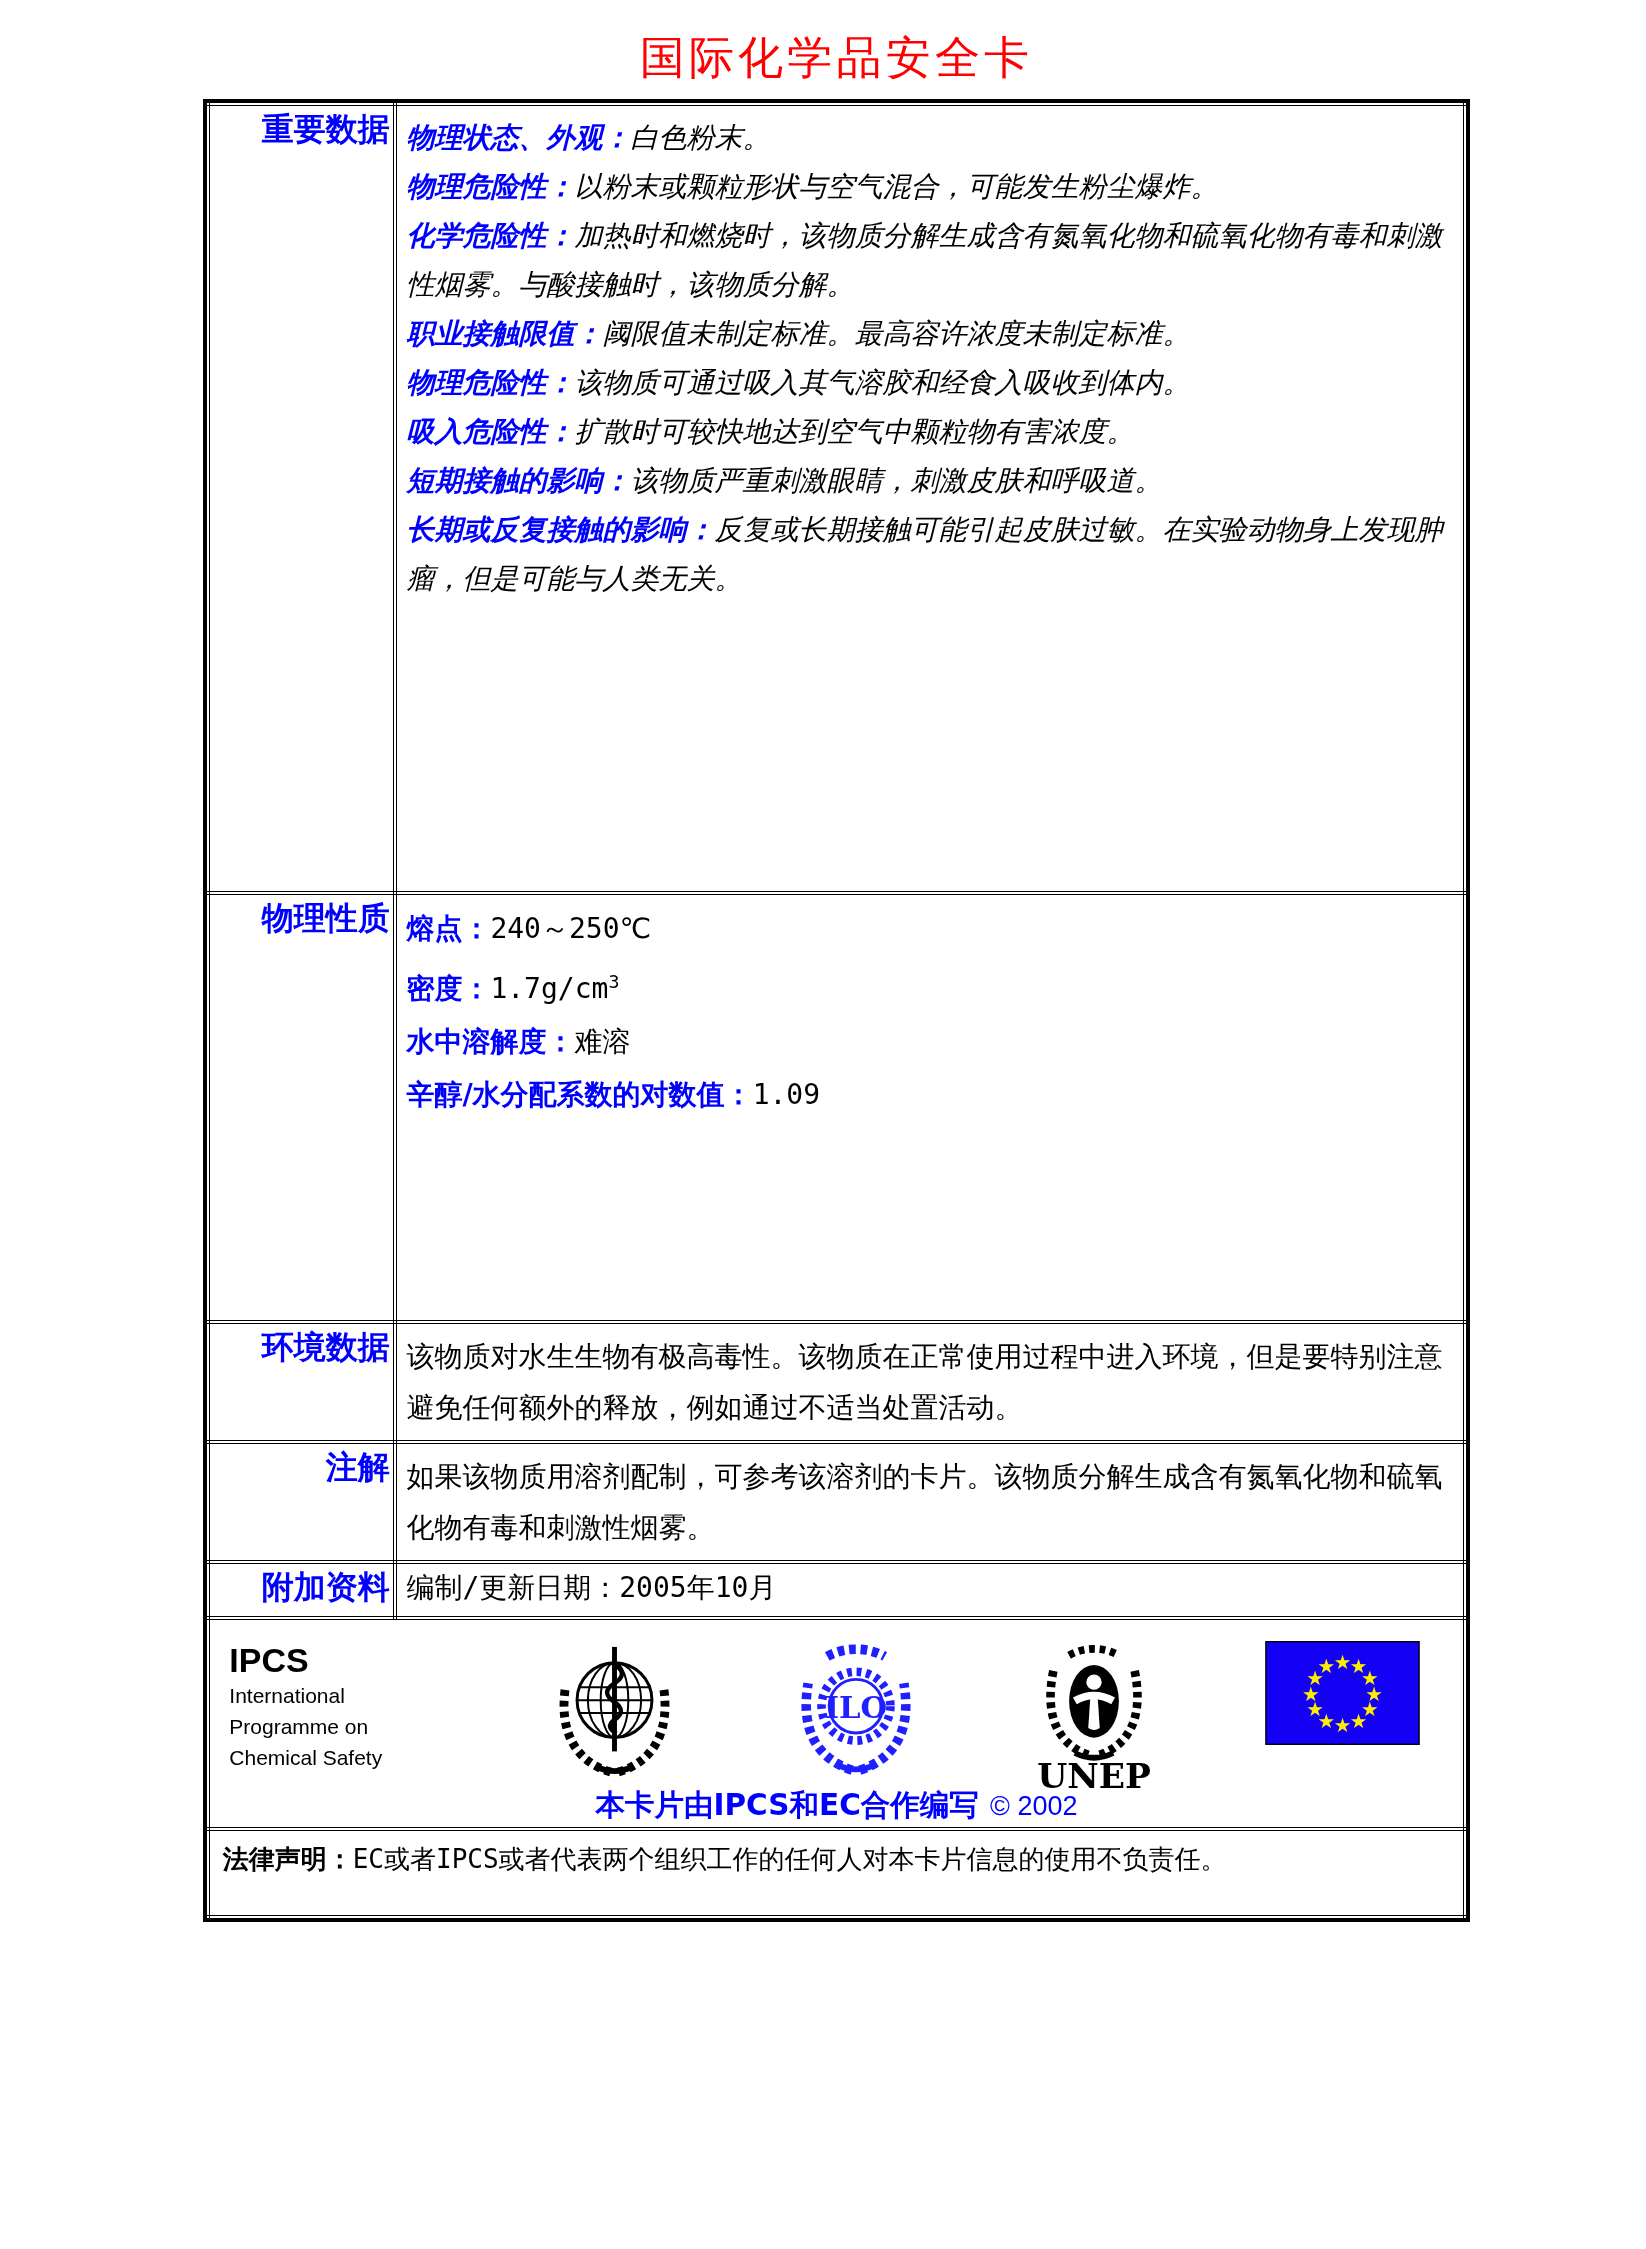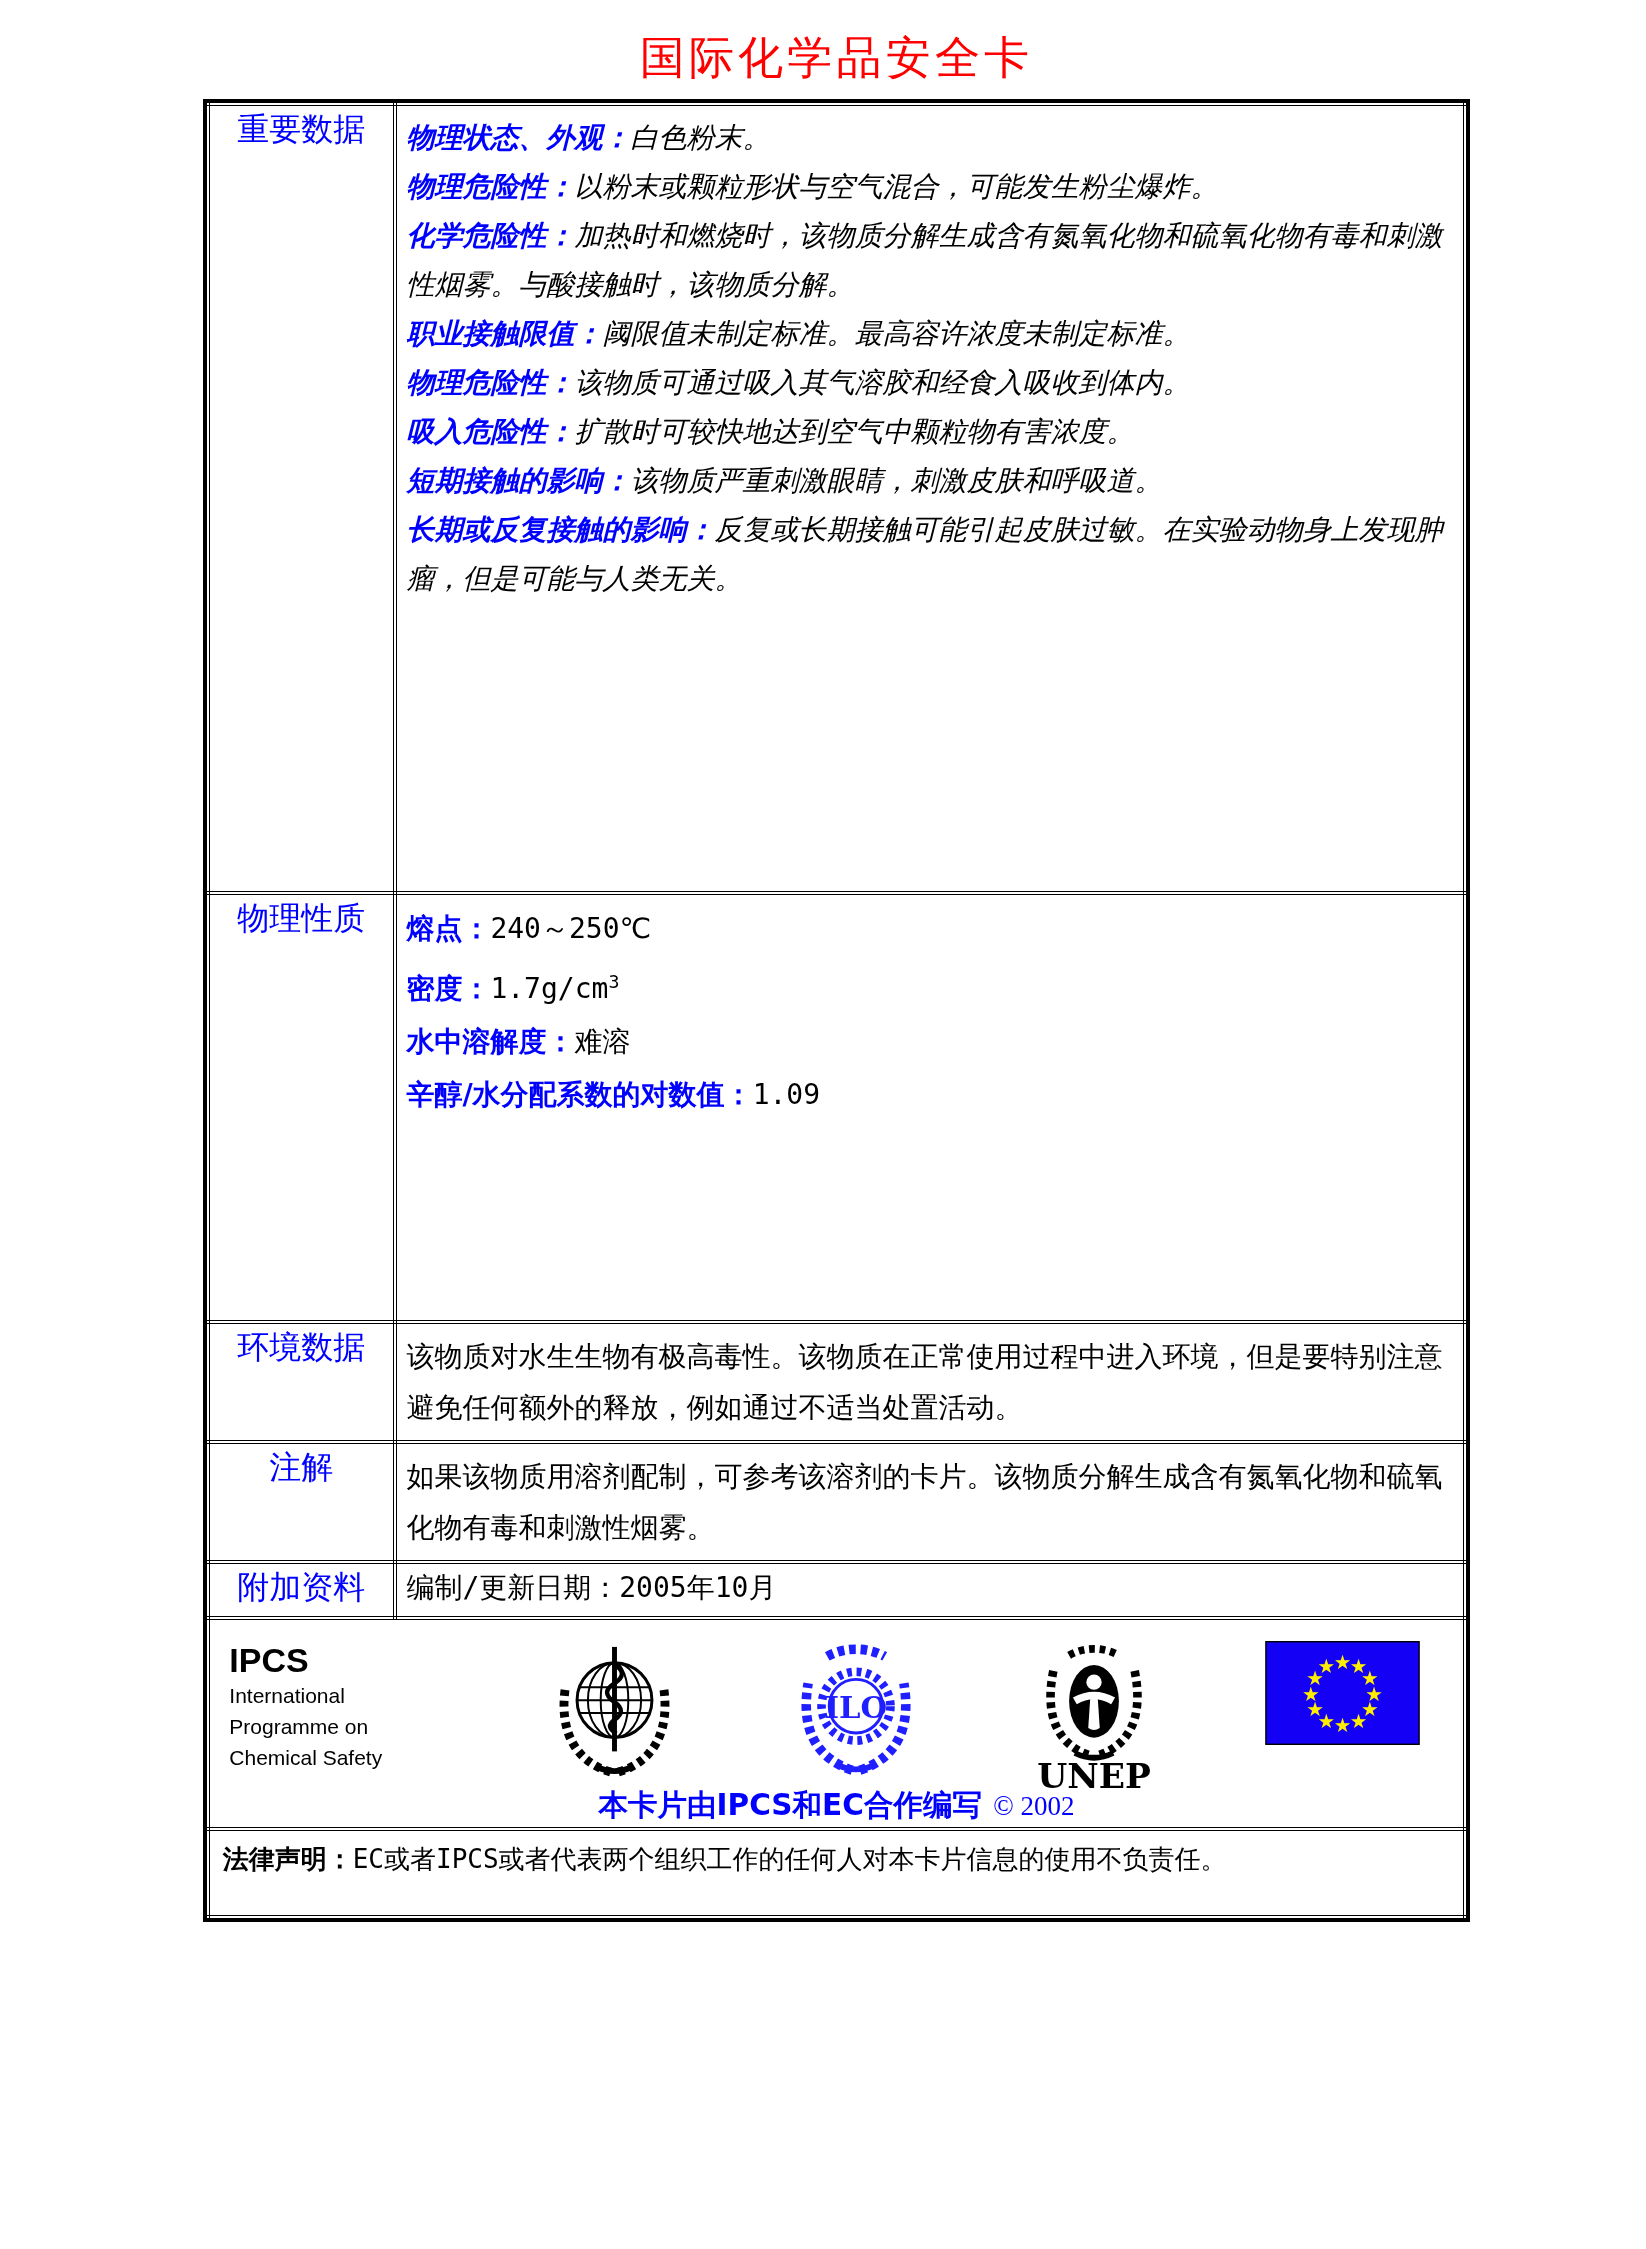--- a/index.html
+++ b/index.html
@@ -4,22 +4,22 @@
 <style>
   html,body{margin:0;padding:0;background:#ffffff;}
   body{width:1646px;height:2250px;font-family:"DejaVu Sans",sans-serif;color:#000;}
   .sheet{margin-left:203px;width:1267px;}
   .page-title{margin-top:32px;margin-bottom:15.5px;text-align:center;
     font-size:45px;font-weight:normal;color:#ff0000;line-height:51px;
     font-family:"DejaVu Serif","DejaVu Sans",serif;letter-spacing:4.2px;}
   .card{border:3.5px solid #000;}
   table.icsc{border-collapse:collapse;width:100%;table-layout:fixed;}
   table.icsc td{border:4.2px double #000;vertical-align:top;background:#fff;}
-  td.labelcell{width:177px;text-align:center;vertical-align:middle;
-    color:#0000ff;font-weight:normal;font-size:32px;padding:2.8px;}
+  td.labelcell{width:177px;text-align:right;vertical-align:middle;
+    color:#0000ff;font-weight:bold;font-size:32px;padding:2.8px;}
   td.content{padding:7px 12.7px 7px 9.8px;font-size:28px;line-height:49px;}
   tr.r-header td{height:76px;vertical-align:middle;padding:0 12.7px;}
   tr.r-s0 td.content{height:771px;font-style:italic;}
   tr.r-s1 td.content{height:411px;}
   tr.r-s1 .item{line-height:53px;}
   tr.r-s2 td.content{height:101px;line-height:51px;}
   tr.r-s3 td.content{height:101px;line-height:51px;}
   tr.r-s4 td.content{height:44px;line-height:37px;padding-top:5.6px;padding-bottom:2.8px;}
   tr.r-logos td{height:198px;}
   tr.r-legal td{height:65px;padding:9.8px 12.7px;font-size:26px;line-height:37px;margin-top:44px;}
@@ -32,21 +32,21 @@
   .item sup{font-size:18.3px;}
   .para{font-family:"DejaVu Sans Mono","DejaVu Sans",sans-serif;}
   .legal .k{font-weight:bold;}
   .legal .v{font-family:"DejaVu Sans Mono","DejaVu Sans",sans-serif;}
   .logos-row{display:flex;align-items:flex-start;justify-content:space-between;
     padding:19.7px 42px 0 18.3px;height:141px;}
   .ipcs-block{width:211px;}
   .ipcs-title{font-family:"Liberation Sans","DejaVu Sans",sans-serif;font-weight:bold;font-size:34px;line-height:39px;}
   .ipcs-line{font-family:"Liberation Sans","DejaVu Sans",sans-serif;font-size:21px;line-height:31px;}
   .caption{ text-align:center;margin-top:4.2px;font-size:29.5px;color:#0000ff;font-weight:bold;}
-  .caption .cr{font-weight:normal;font-family:Liberation Serif, serif;font-size:27px;margin-left:11.3px;}
+  .caption .cr{font-weight:normal;font-family:Liberation Sans, sans-serif;font-size:27px;margin-left:11.3px;}
   svg text{font-family:"DejaVu Serif","DejaVu Sans",serif;}
 </style>
 </head>
 <body>
 
 <div class="sheet">
 
   <div class="page-title">国际化学品安全卡</div>
 
   <div class="card">

